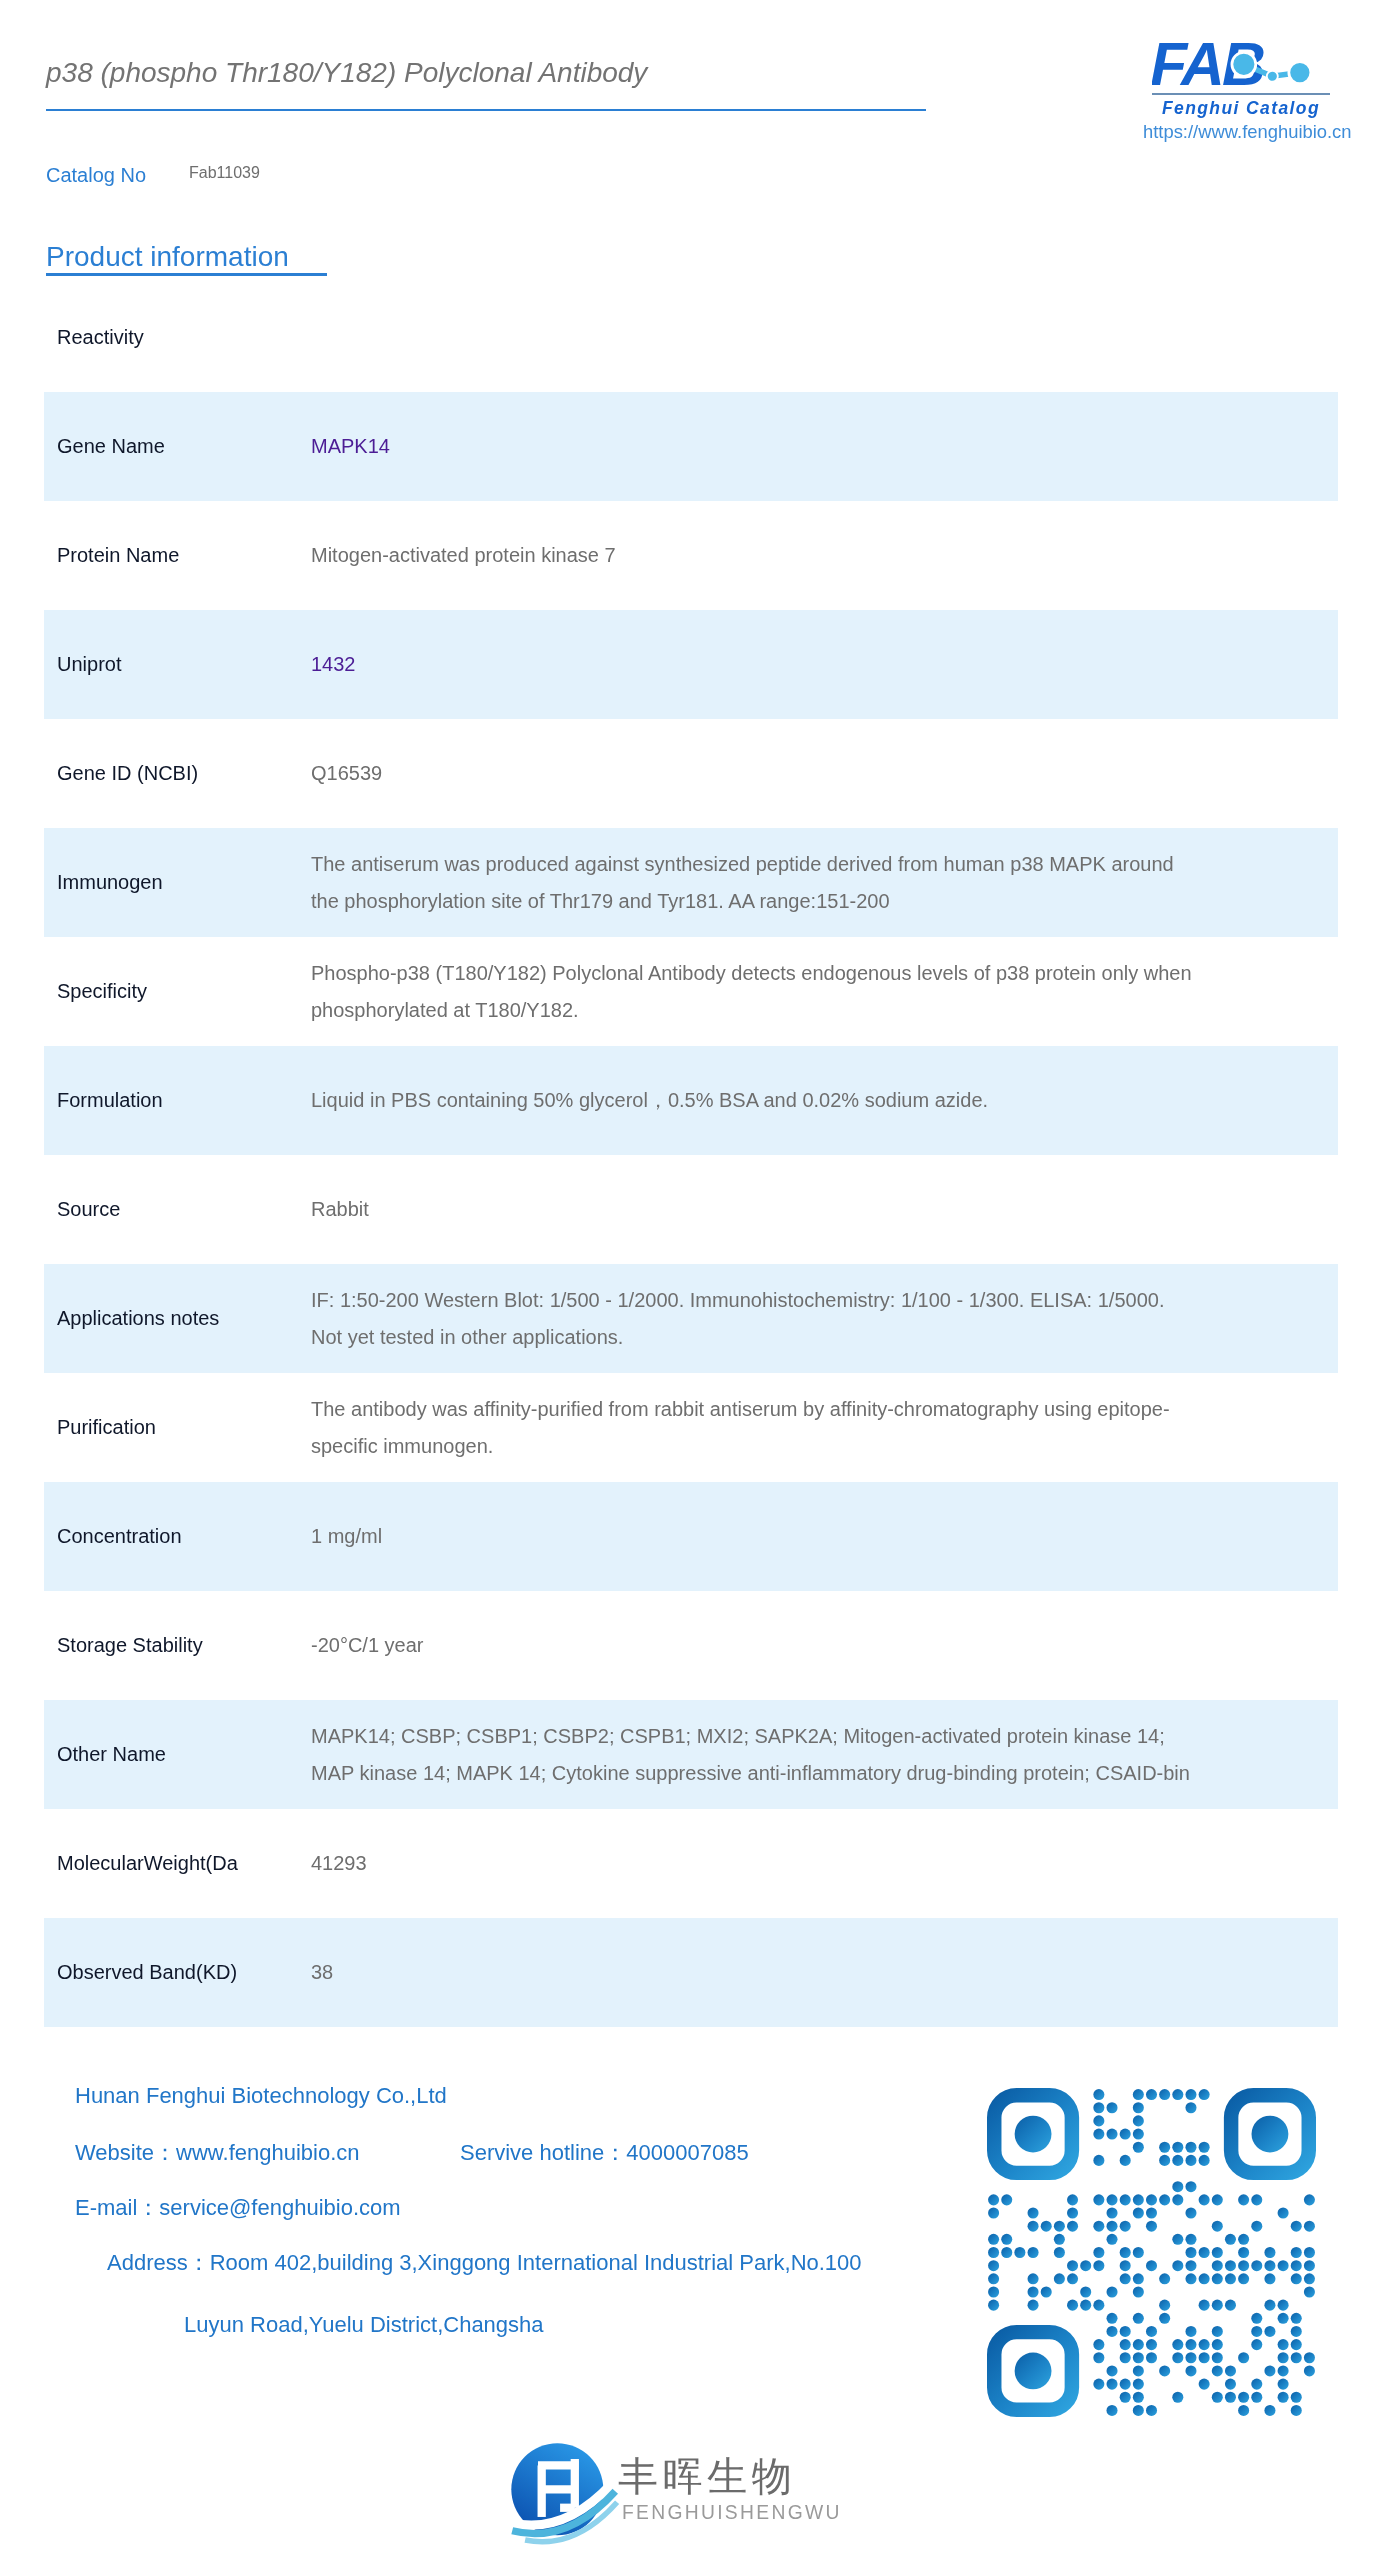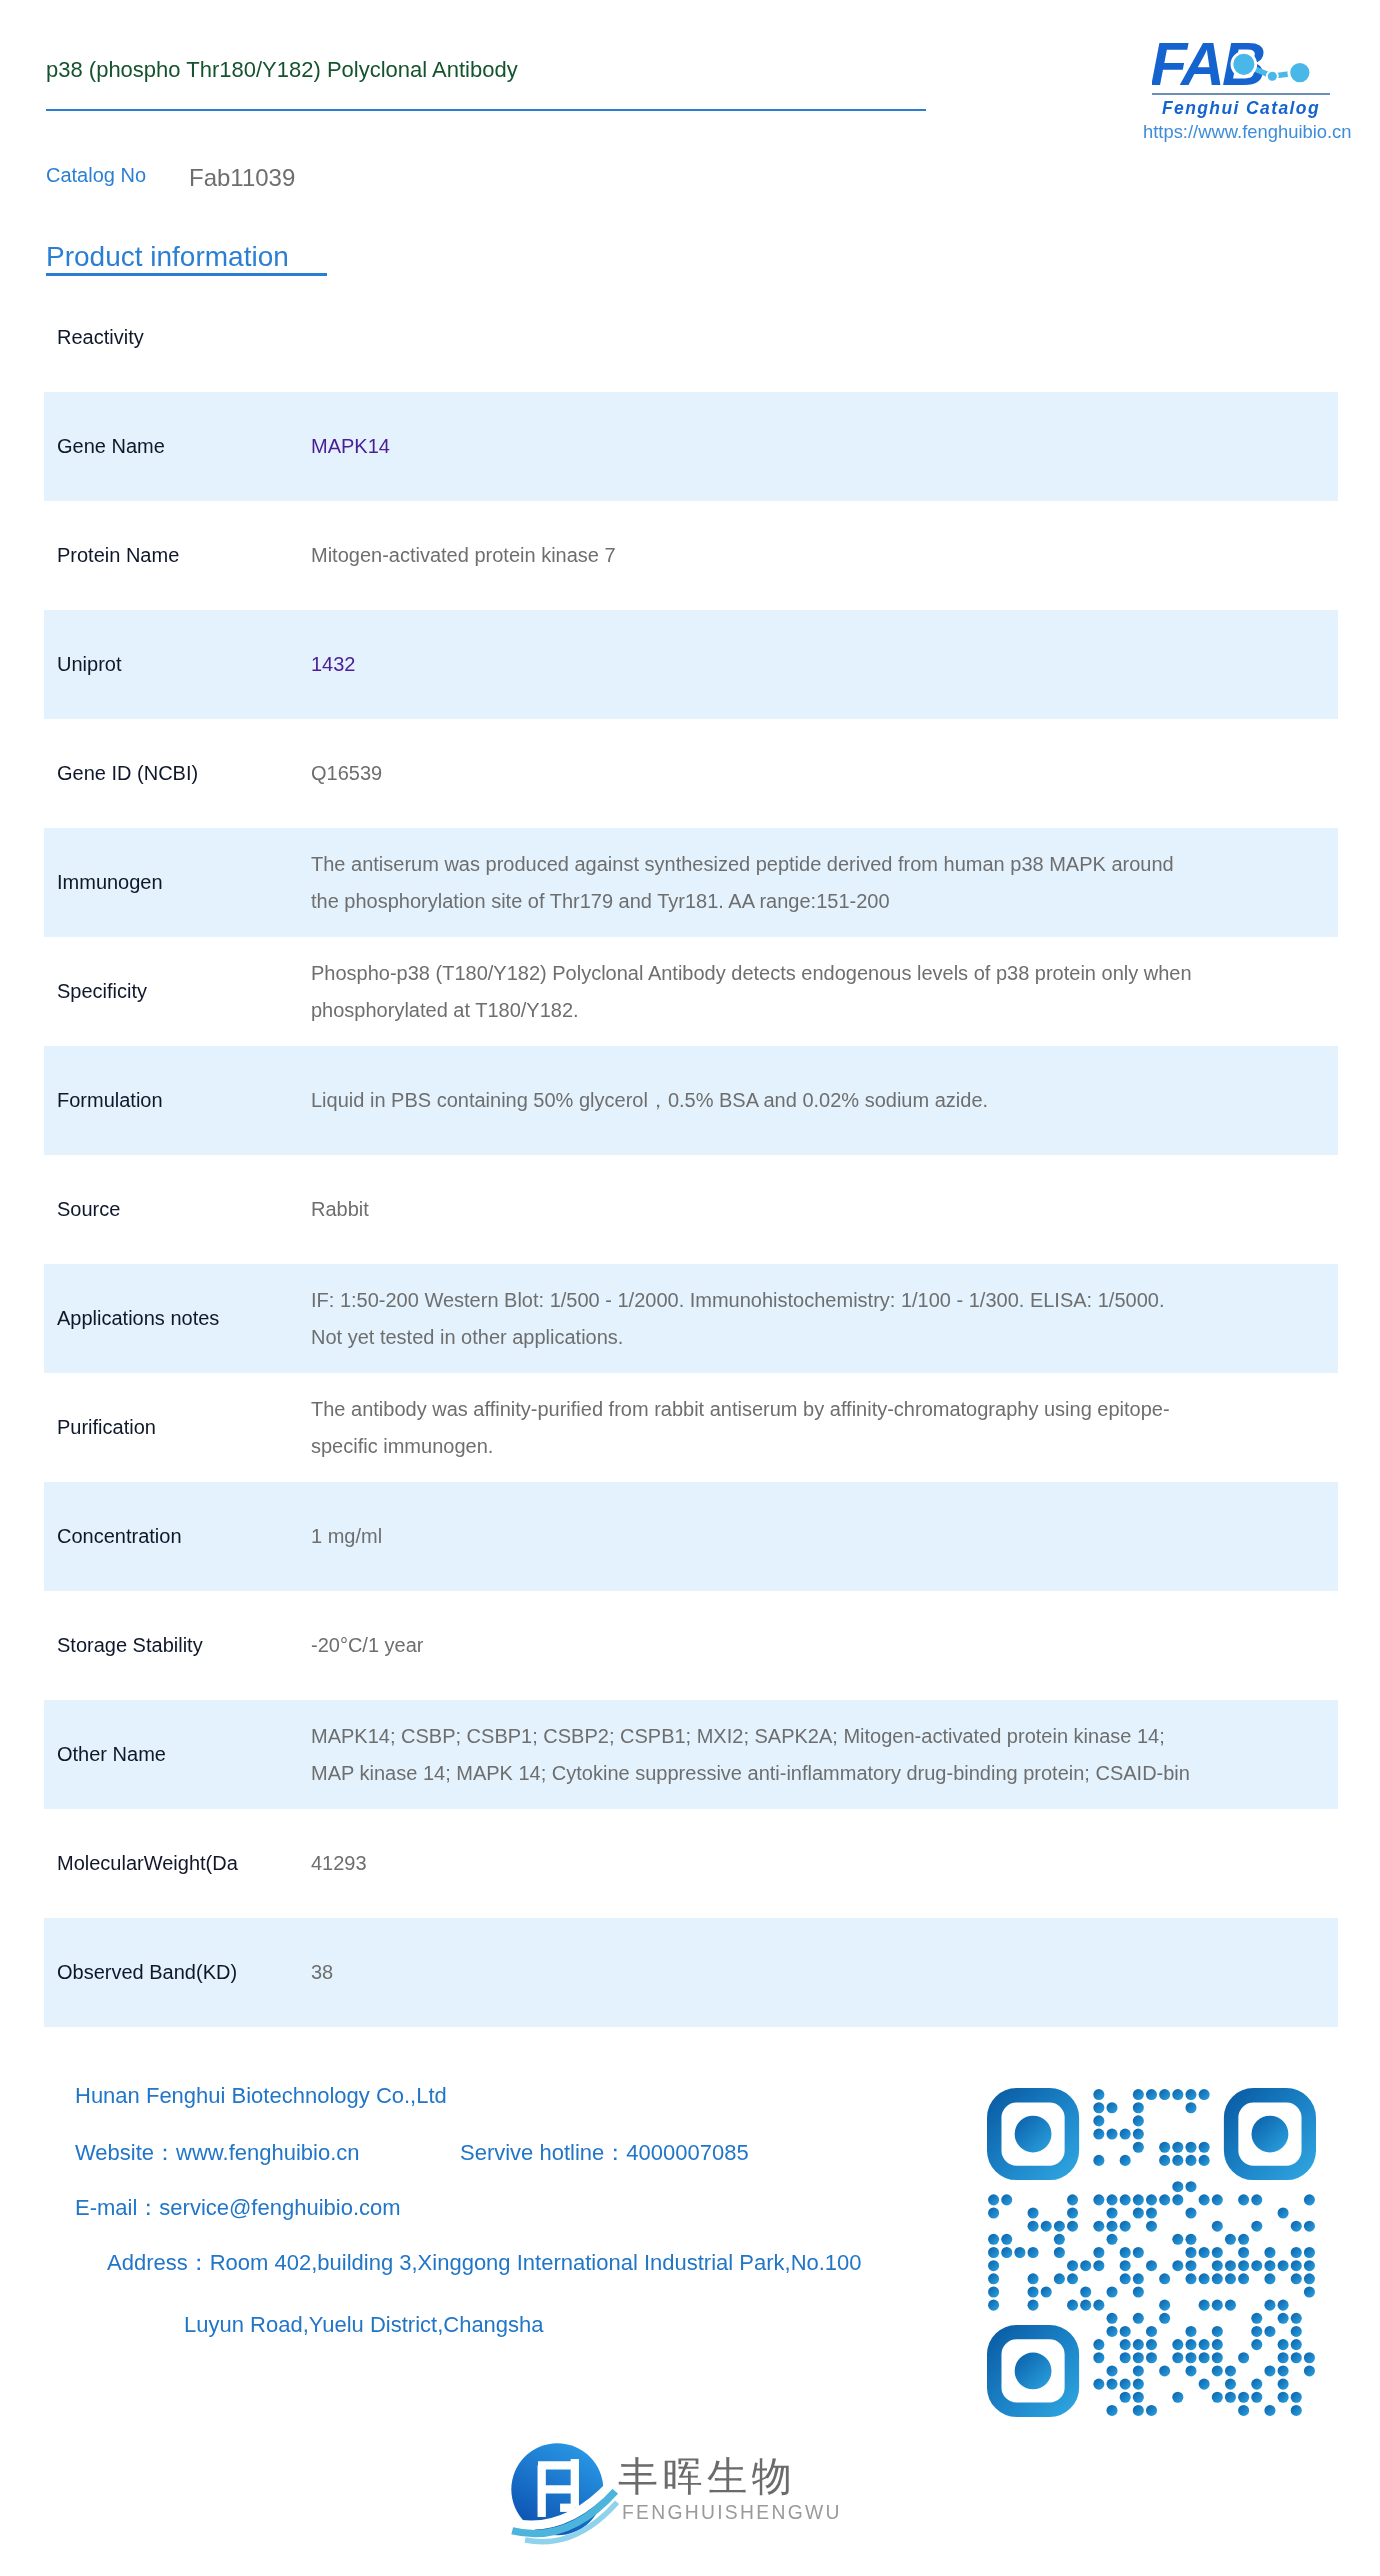--- a/index.html
+++ b/index.html
@@ -4,24 +4,24 @@
 <style>
   * { margin:0; padding:0; box-sizing:border-box; }
   html,body { background:#ffffff; }
   .page {
     position:relative; width:1380px; height:2576px; background:#ffffff;
     font-family:"Liberation Sans", sans-serif; overflow:hidden;
   }
   .abs { position:absolute; }
 
   
-  .title { left:46px; top:57px; font-size:22px; color:#14532d; }
+  .title { left:46px; top:57px; font-size:28px; color:#737373;font-style:italic; }
   .title-rule { left:46px; top:109px; width:880px; height:1.8px; background:#2b7fd3; }
   .catalog-label { left:46px; top:164px; font-size:20px; color:#2b7fd3; }
-  .catalog-value { left:189px; top:164px; font-size:24px; color:#6e6e6e; }
+  .catalog-value { left:189px; top:164px; font-size:16px; color:#6e6e6e; }
 
   
   .brand-fab { left:1152px; top:33px; }
   .brand-rule { left:1152px; top:93px; width:178px; height:1.8px; background:#6b8fb5; }
   .brand-sub { left:1152px; top:98px; width:178px; font-size:17.5px; font-weight:bold; font-style:italic;
                color:#1563cf; letter-spacing:1.4px; text-align:center; }
   .brand-url { left:1143px; top:121px; width:197px; font-size:18.4px; color:#3d8cd8; text-align:center; }
 
   
   .section-heading { left:46px; top:234px; font-size:28px; color:#2b7fd3;margin-top:7px; }

